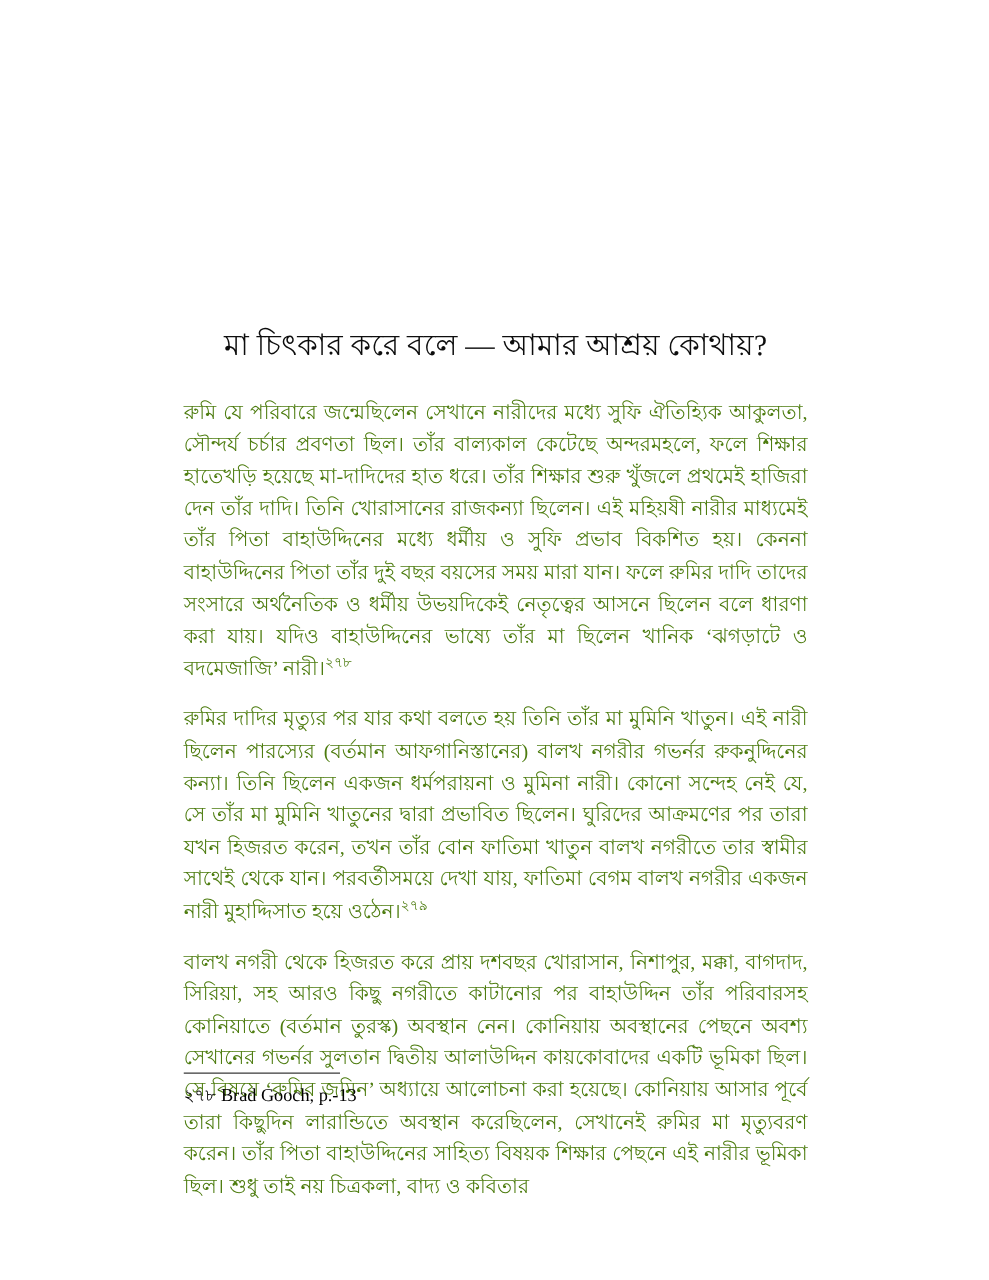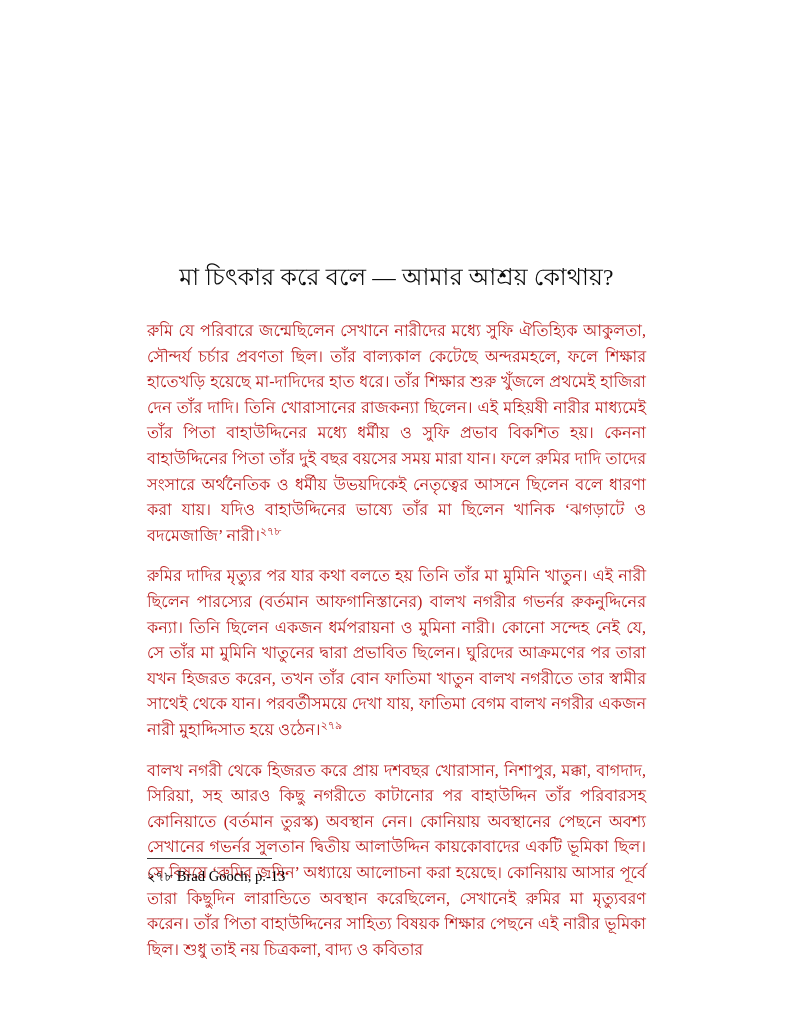--- a/index.html
+++ b/index.html
@@ -43,21 +43,21 @@
     letter-spacing: 0.2px;
     color: #0d0d0d;
   }
 
   .para {
     font-size: 16.1px;
     line-height: 25.6px;
     text-align: justify;
     text-justify: inter-word;
     margin: 0 0 15px 0;
-    color: #b91c1c;
+    color: #4d7c0f;
     hyphens: none;
     word-spacing: 0.4px;
   }
   .para:last-of-type { margin-bottom: 0; }
 
   .fn-ref {
     font-size: 11px;
     vertical-align: super;
     line-height: 0;
   }

